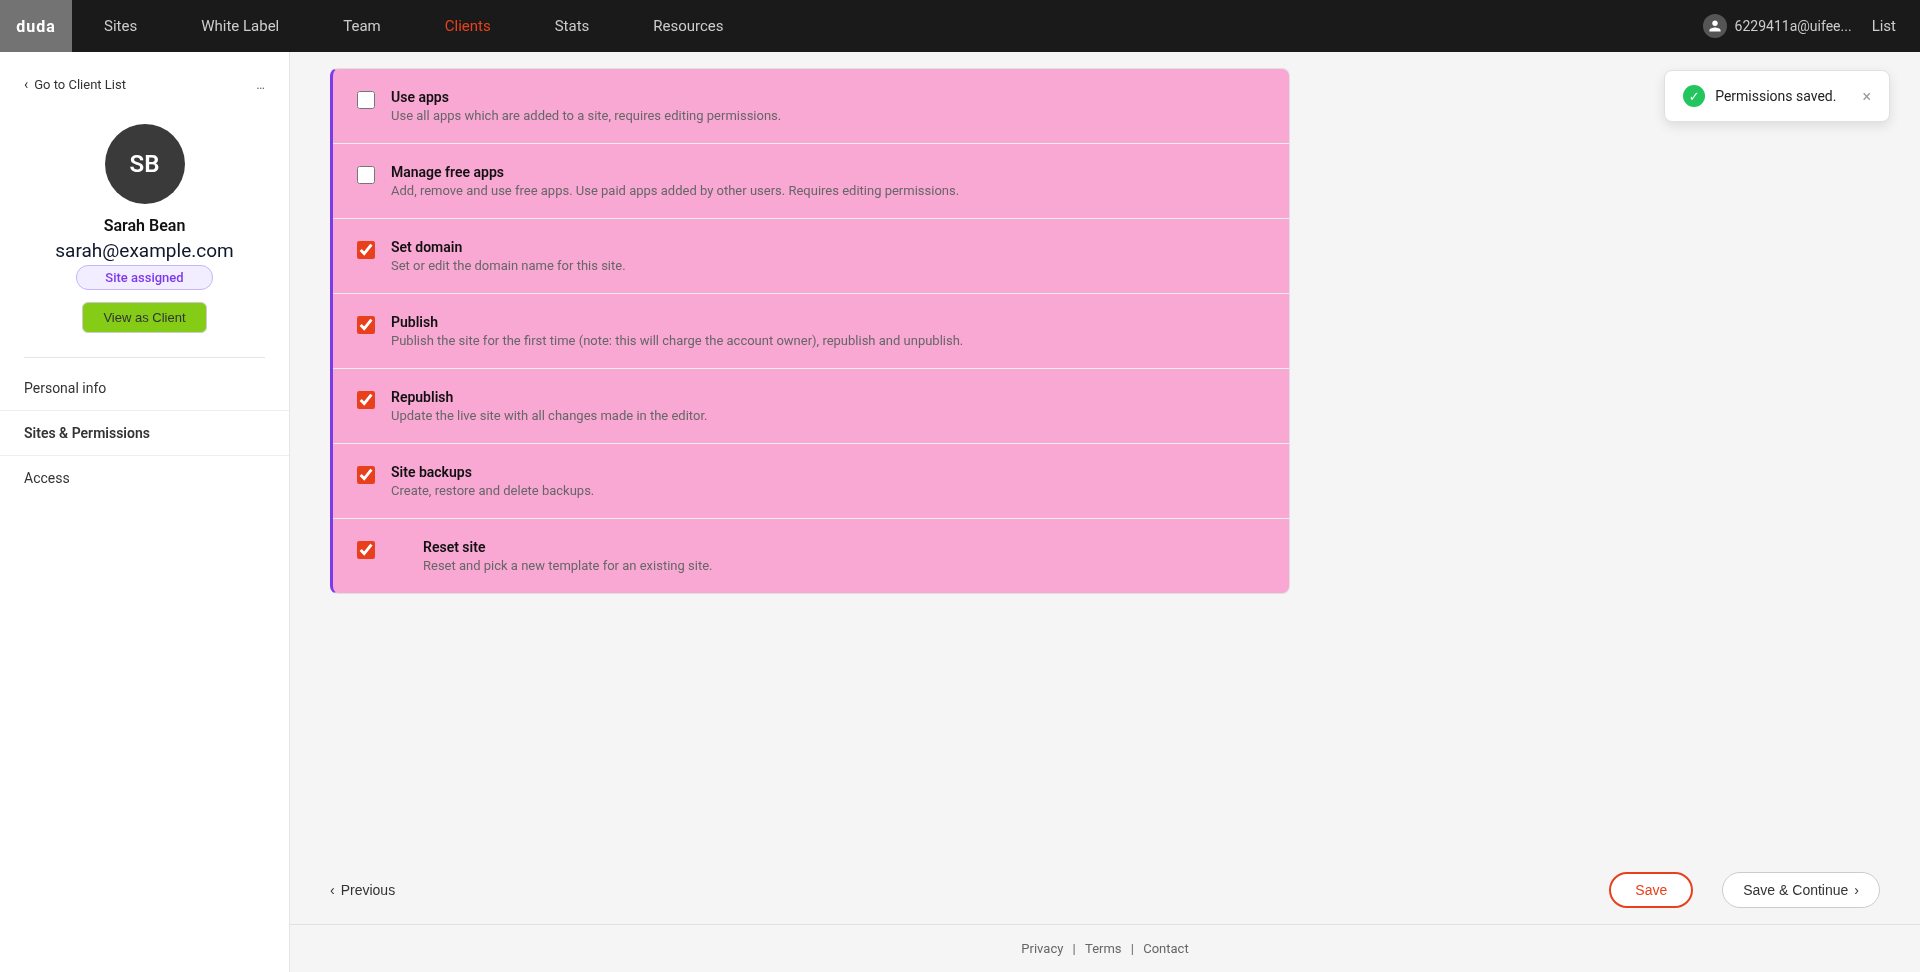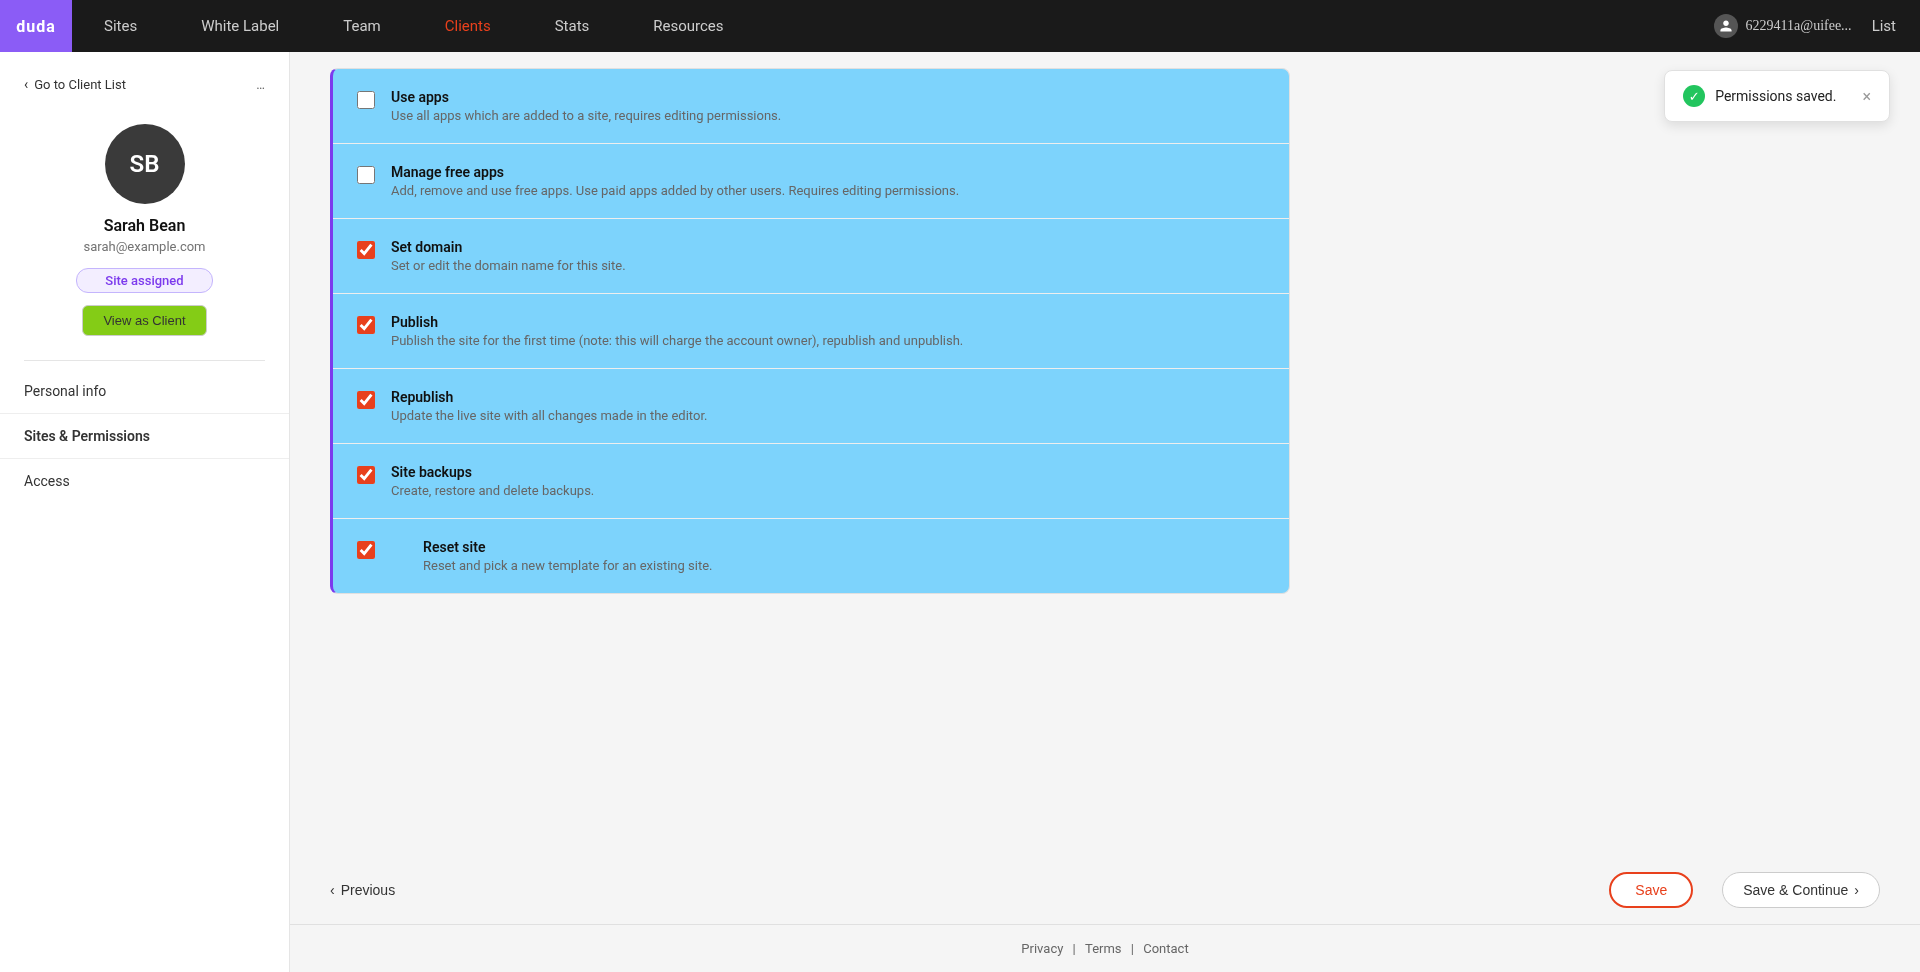--- a/index.html
+++ b/index.html
@@ -10,21 +10,21 @@
       background: #1a1a1a;
       height: 52px;
       display: flex;
       align-items: center;
       padding: 0 0;
       position: fixed;
       top: 0; left: 0; right: 0;
       z-index: 100;
     }
     .logo-area {
-      background: #8b5cf6;
+      background: #737373;
       width: 72px;
       height: 52px;
       display: flex;
       align-items: center;
       justify-content: center;
       flex-shrink: 0;
     }
     .logo-text {
       color: white;
       font-weight: 700;
@@ -53,21 +53,20 @@
       align-items: center;
       gap: 20px;
       padding-right: 24px;
     }
     .nav-user {
       display: flex;
       align-items: center;
       gap: 8px;
       color: #ccc;
       font-size: 14px;
-      font-family: Liberation Serif, serif;
     }
     .nav-user-icon {
       width: 24px;
       height: 24px;
       border-radius: 50%;
       background: #555;
       display: flex;
       align-items: center;
       justify-content: center;
       color: white;
@@ -130,23 +129,23 @@
       font-weight: 600;
       margin-bottom: 12px;
     }
     .profile-name {
       font-size: 16px;
       font-weight: 600;
       color: #111;
       margin-bottom: 4px;
     }
     .profile-email {
-      font-size: 13px;
-      color: #737373;
-      margin-bottom: 14px;
+      font-size: 19px;
+      color: #0f172a;
+      margin-bottom: 3px;
     }
     .badge-site-assigned {
       background: #f3eeff;
       color: #7c3aed;
       border: 1px solid #c4b5fd;
       border-radius: 12px;
       padding: 4px 28px;
       font-size: 13px;
       font-weight: 500;
       margin-bottom: 12px;
@@ -188,21 +187,21 @@
       flex-direction: column;
     }
 
     .content-area {
       flex: 1;
       padding: 0 0 24px 0;
       max-width: 1040px;
     }
 
     .permissions-card {
-      background: #7dd3fc;
+      background: #f9a8d4;
       border: 1px solid #e0e0e0;
       border-radius: 8px;
       margin: 16px 40px;
       overflow: hidden;
     }
 
     .permission-row {
       display: flex;
       align-items: flex-start;
       padding: 20px 24px;

